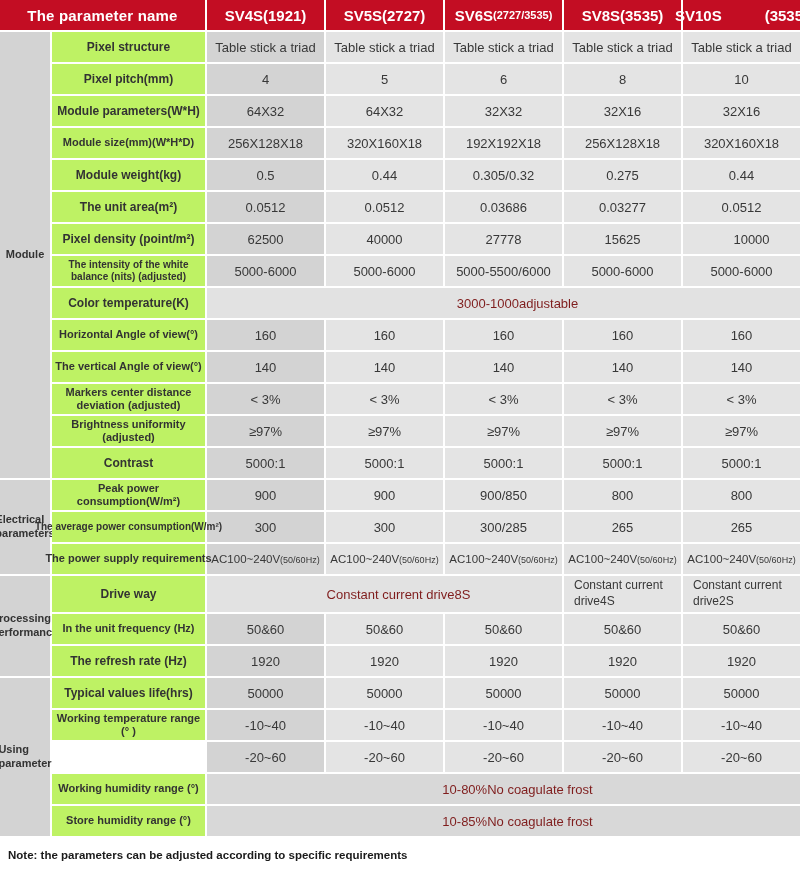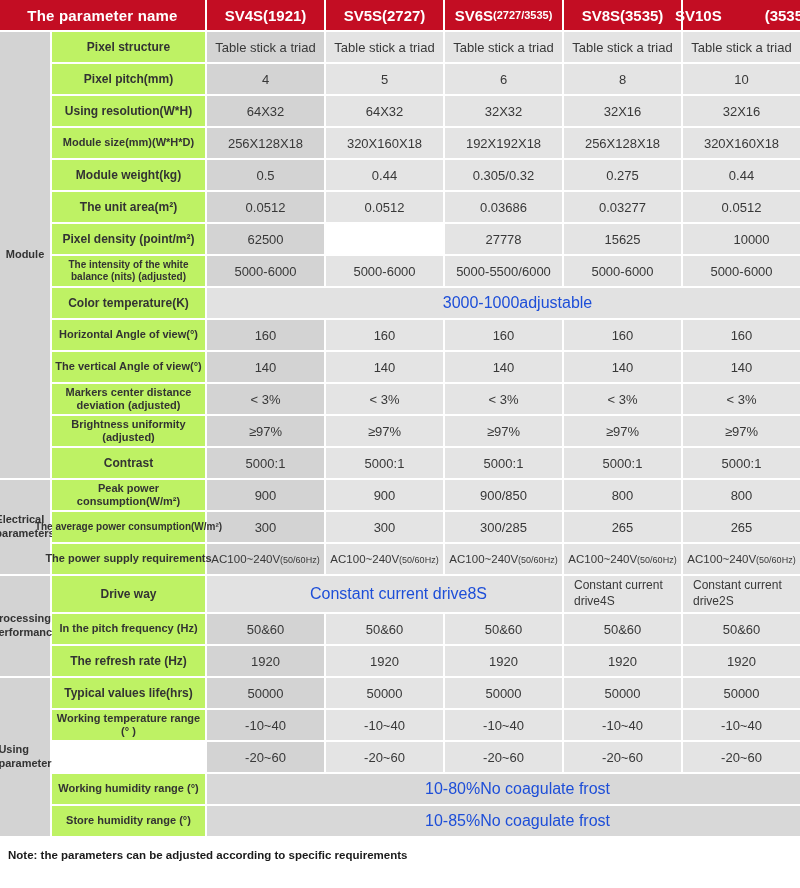--- a/index.html
+++ b/index.html
@@ -40,21 +40,21 @@
   .lcell.ovf { white-space:nowrap; overflow:visible; z-index:1; padding:0 1px; }
   .vcell {
     background:#e4e4e4; color:#383838; font-size:13px;
     display:flex; align-items:center; justify-content:center;
     white-space:nowrap;
   }
   .vcell.c0 { background:#d3d3d3; }
   .vcell.acv { font-size:11.5px; }
   .vcell.acv .vsub { font-size:9px; align-self:center; padding-top:1px; }
   .vspan {
-    background:#e2e2e2; color:#1d4ed8; font-size:16px;
+    background:#e2e2e2; color:#7f1d1d; font-size:13px;
     display:flex; align-items:center; justify-content:center;padding-left:28px;
   }
   .vspan.dark { background:#d8d8d8; }
   .vcell.lines {
     flex-direction:column; align-items:flex-start; justify-content:center;
     padding-left:10px; font-size:12px; line-height:1.3; text-align:left;
   }
   .note {
     font-weight:bold; font-size:11.5px; color:#1a1a1a;
     padding:13px 8px 0 8px;
@@ -91,21 +91,21 @@
     <div class="vcell" style="grid-area: 2 / 4;">Table stick a triad</div>
     <div class="vcell" style="grid-area: 2 / 5;">Table stick a triad</div>
     <div class="vcell" style="grid-area: 2 / 6;">Table stick a triad</div>
     <div class="vcell" style="grid-area: 2 / 7;">Table stick a triad</div>
     <div class="lcell " style="grid-area: 3 / 2;">Pixel pitch(mm)</div>
     <div class="vcell c0" style="grid-area: 3 / 3;">4</div>
     <div class="vcell" style="grid-area: 3 / 4;">5</div>
     <div class="vcell" style="grid-area: 3 / 5;">6</div>
     <div class="vcell" style="grid-area: 3 / 6;">8</div>
     <div class="vcell" style="grid-area: 3 / 7;">10</div>
-    <div class="lcell " style="grid-area: 4 / 2;">Using resolution(W*H)</div>
+    <div class="lcell " style="grid-area: 4 / 2;">Module parameters(W*H)</div>
     <div class="vcell c0" style="grid-area: 4 / 3;">64X32</div>
     <div class="vcell" style="grid-area: 4 / 4;">64X32</div>
     <div class="vcell" style="grid-area: 4 / 5;">32X32</div>
     <div class="vcell" style="grid-area: 4 / 6;">32X16</div>
     <div class="vcell" style="grid-area: 4 / 7;">32X16</div>
     <div class="lcell sm" style="grid-area: 5 / 2;">Module size(mm)(W*H*D)</div>
     <div class="vcell c0" style="grid-area: 5 / 3;">256X128X18</div>
     <div class="vcell" style="grid-area: 5 / 4;">320X160X18</div>
     <div class="vcell" style="grid-area: 5 / 5;">192X192X18</div>
     <div class="vcell" style="grid-area: 5 / 6;">256X128X18</div>
@@ -117,20 +117,21 @@
     <div class="vcell" style="grid-area: 6 / 6;">0.275</div>
     <div class="vcell" style="grid-area: 6 / 7;">0.44</div>
     <div class="lcell " style="grid-area: 7 / 2;">The unit area(m²)</div>
     <div class="vcell c0" style="grid-area: 7 / 3;">0.0512</div>
     <div class="vcell" style="grid-area: 7 / 4;">0.0512</div>
     <div class="vcell" style="grid-area: 7 / 5;">0.03686</div>
     <div class="vcell" style="grid-area: 7 / 6;">0.03277</div>
     <div class="vcell" style="grid-area: 7 / 7;">0.0512</div>
     <div class="lcell " style="grid-area: 8 / 2;">Pixel density (point/m²)</div>
     <div class="vcell c0" style="grid-area: 8 / 3;">62500</div>
+    <div class="vcell" style="grid-area: 8 / 4;">40000</div>
     <div class="vcell" style="grid-area: 8 / 5;">27778</div>
     <div class="vcell" style="grid-area: 8 / 6;">15625</div>
     <div class="vcell" style="grid-area: 8 / 7; padding-left: 20px;">10000</div>
     <div class="lcell xs" style="grid-area: 9 / 2;">The intensity of the white balance (nits) (adjusted)</div>
     <div class="vcell c0" style="grid-area: 9 / 3;">5000-6000</div>
     <div class="vcell" style="grid-area: 9 / 4;">5000-6000</div>
     <div class="vcell" style="grid-area: 9 / 5;">5000-5500/6000</div>
     <div class="vcell" style="grid-area: 9 / 6;">5000-6000</div>
     <div class="vcell" style="grid-area: 9 / 7;">5000-6000</div>
     <div class="lcell " style="grid-area: 10 / 2;">Color temperature(K)</div>
@@ -203,21 +204,21 @@
     <div class="lcell " style="grid-area: 19 / 2;">Drive way</div>
     <div class="vspan" style="grid-area: 19 / 3 / auto / span 3;">Constant current drive8S</div>
     <div class="vcell lines" style="grid-area: 19 / 6 / auto / span 1;">
       <span>Constant current</span>
       <span>drive4S</span>
     </div>
     <div class="vcell lines" style="grid-area: 19 / 7 / auto / span 1;">
       <span>Constant current</span>
       <span>drive2S</span>
     </div>
-    <div class="lcell sm" style="grid-area: 20 / 2;">In the pitch frequency (Hz)</div>
+    <div class="lcell sm" style="grid-area: 20 / 2;">In the unit frequency (Hz)</div>
     <div class="vcell c0" style="grid-area: 20 / 3;">50&amp;60</div>
     <div class="vcell" style="grid-area: 20 / 4;">50&amp;60</div>
     <div class="vcell" style="grid-area: 20 / 5;">50&amp;60</div>
     <div class="vcell" style="grid-area: 20 / 6;">50&amp;60</div>
     <div class="vcell" style="grid-area: 20 / 7;">50&amp;60</div>
     <div class="lcell " style="grid-area: 21 / 2;">The refresh rate (Hz)</div>
     <div class="vcell c0" style="grid-area: 21 / 3;">1920</div>
     <div class="vcell" style="grid-area: 21 / 4;">1920</div>
     <div class="vcell" style="grid-area: 21 / 5;">1920</div>
     <div class="vcell" style="grid-area: 21 / 6;">1920</div>

